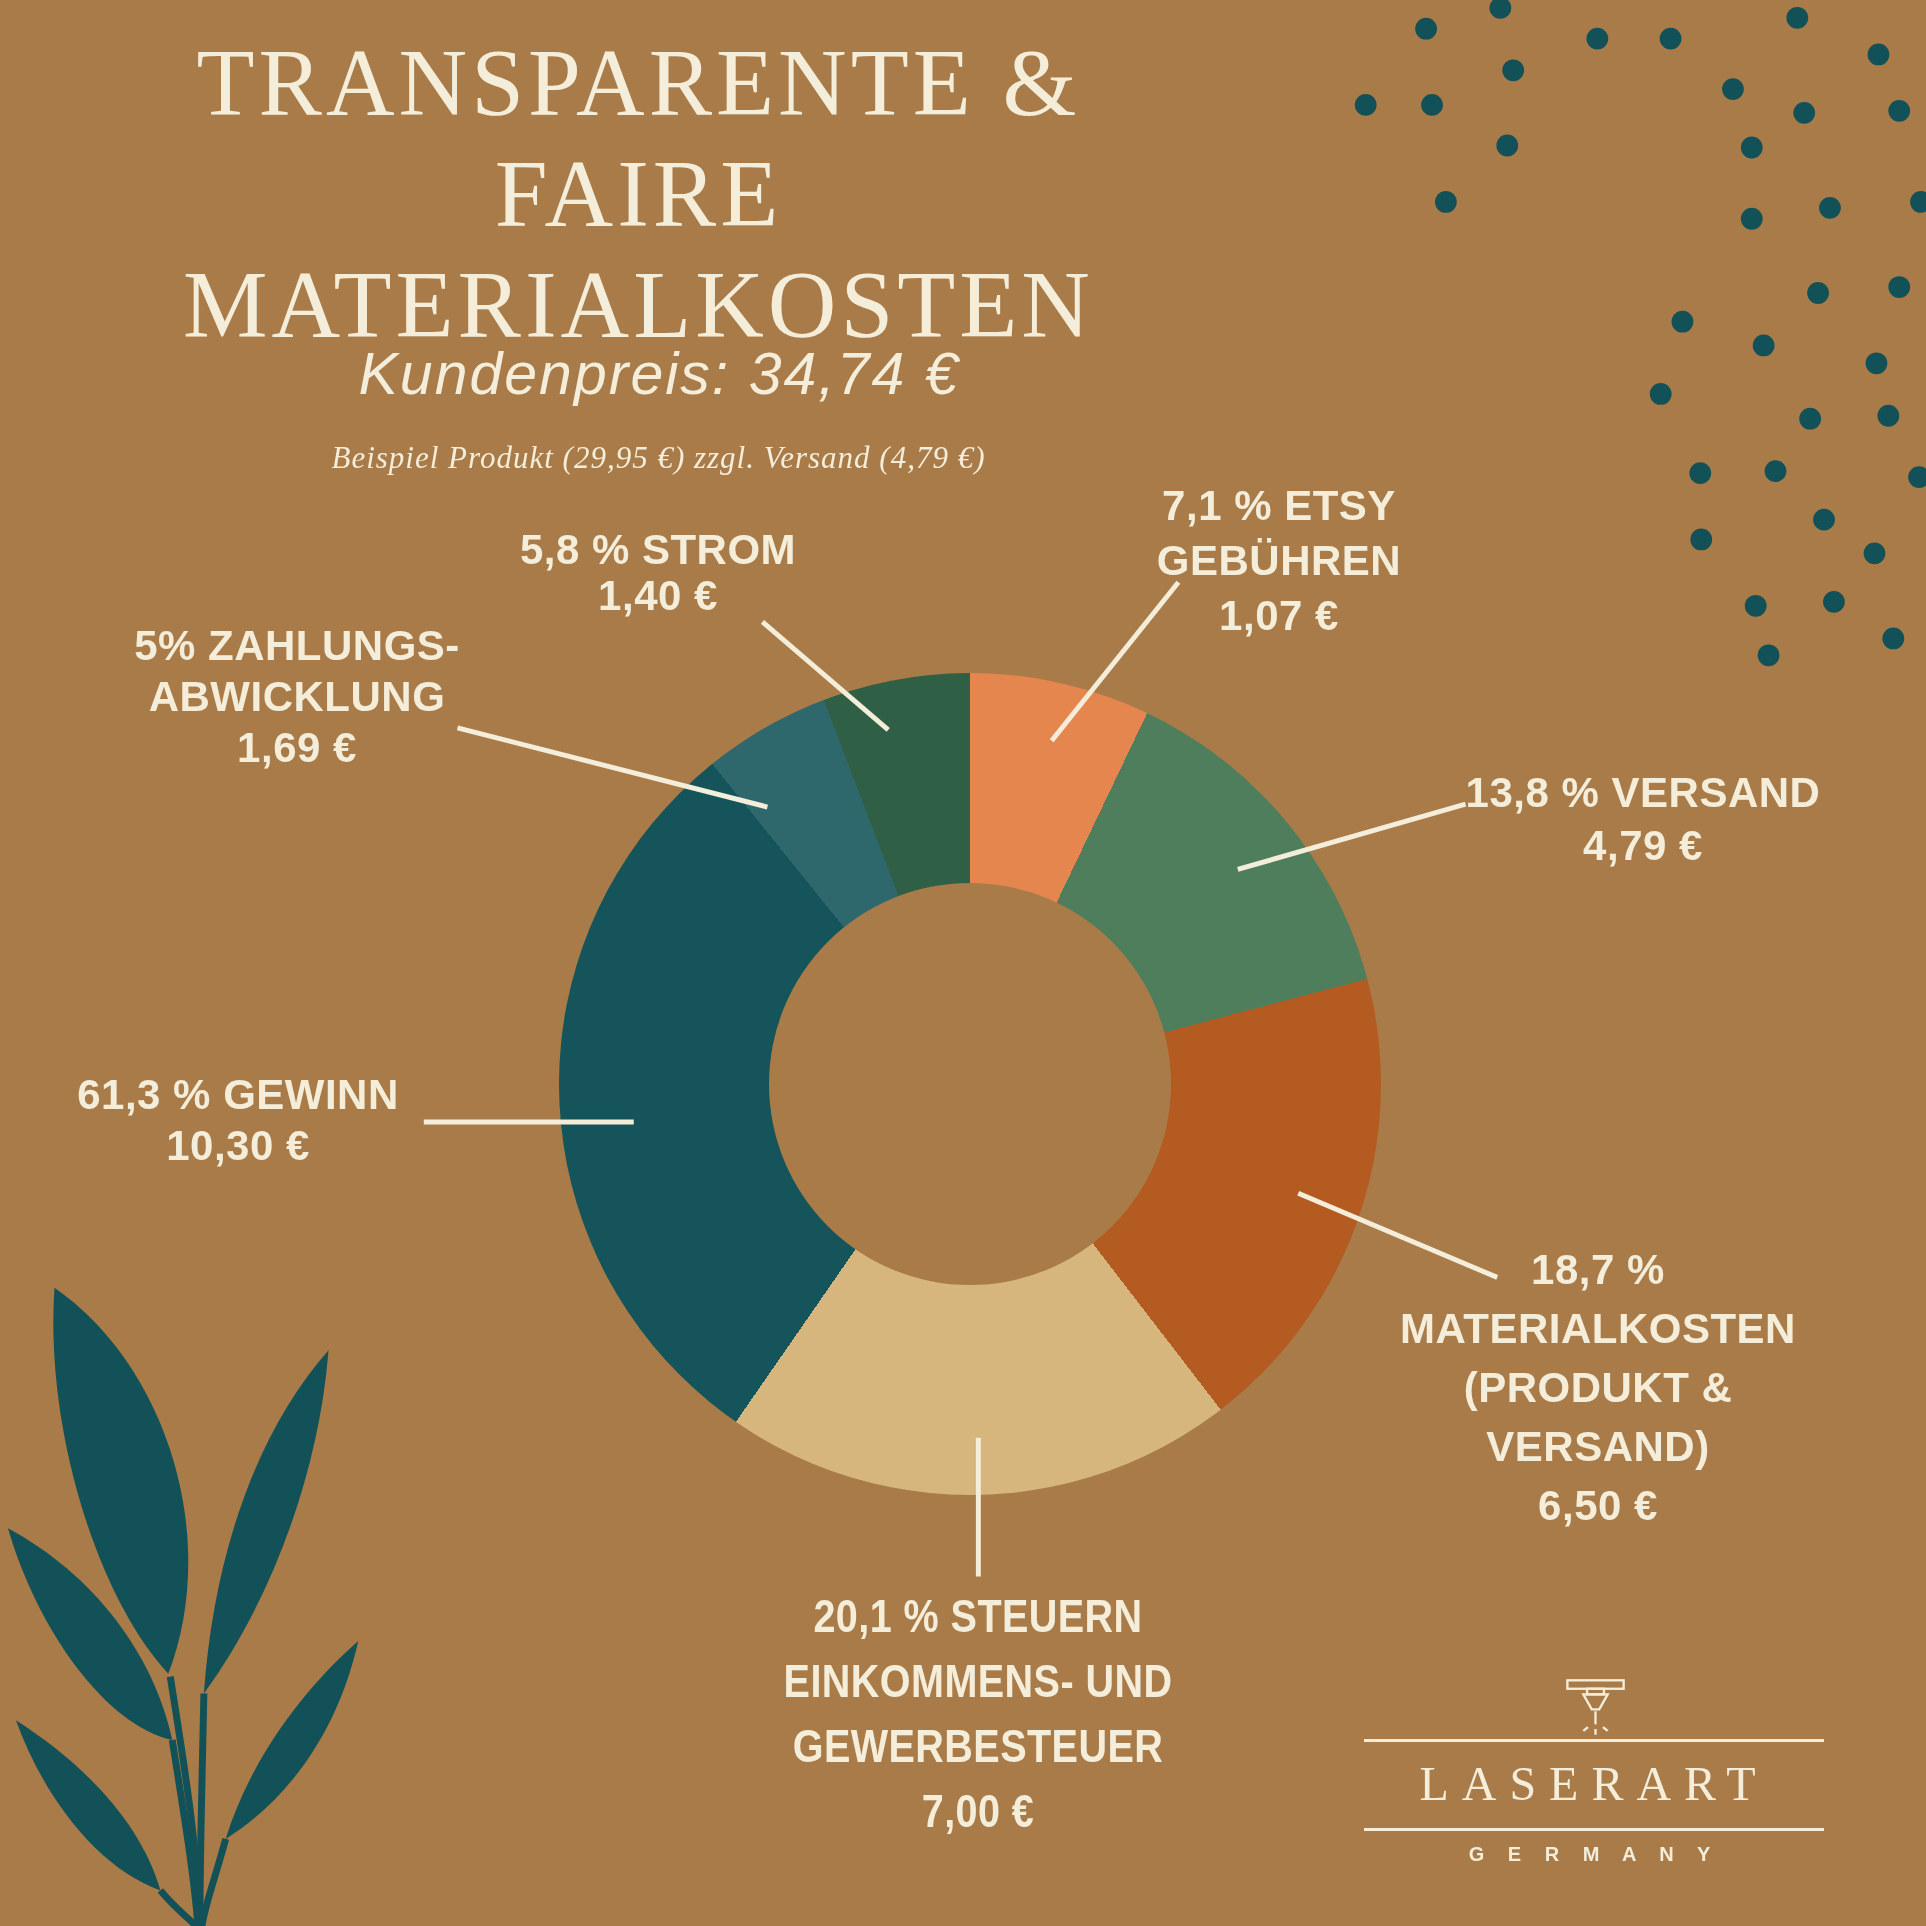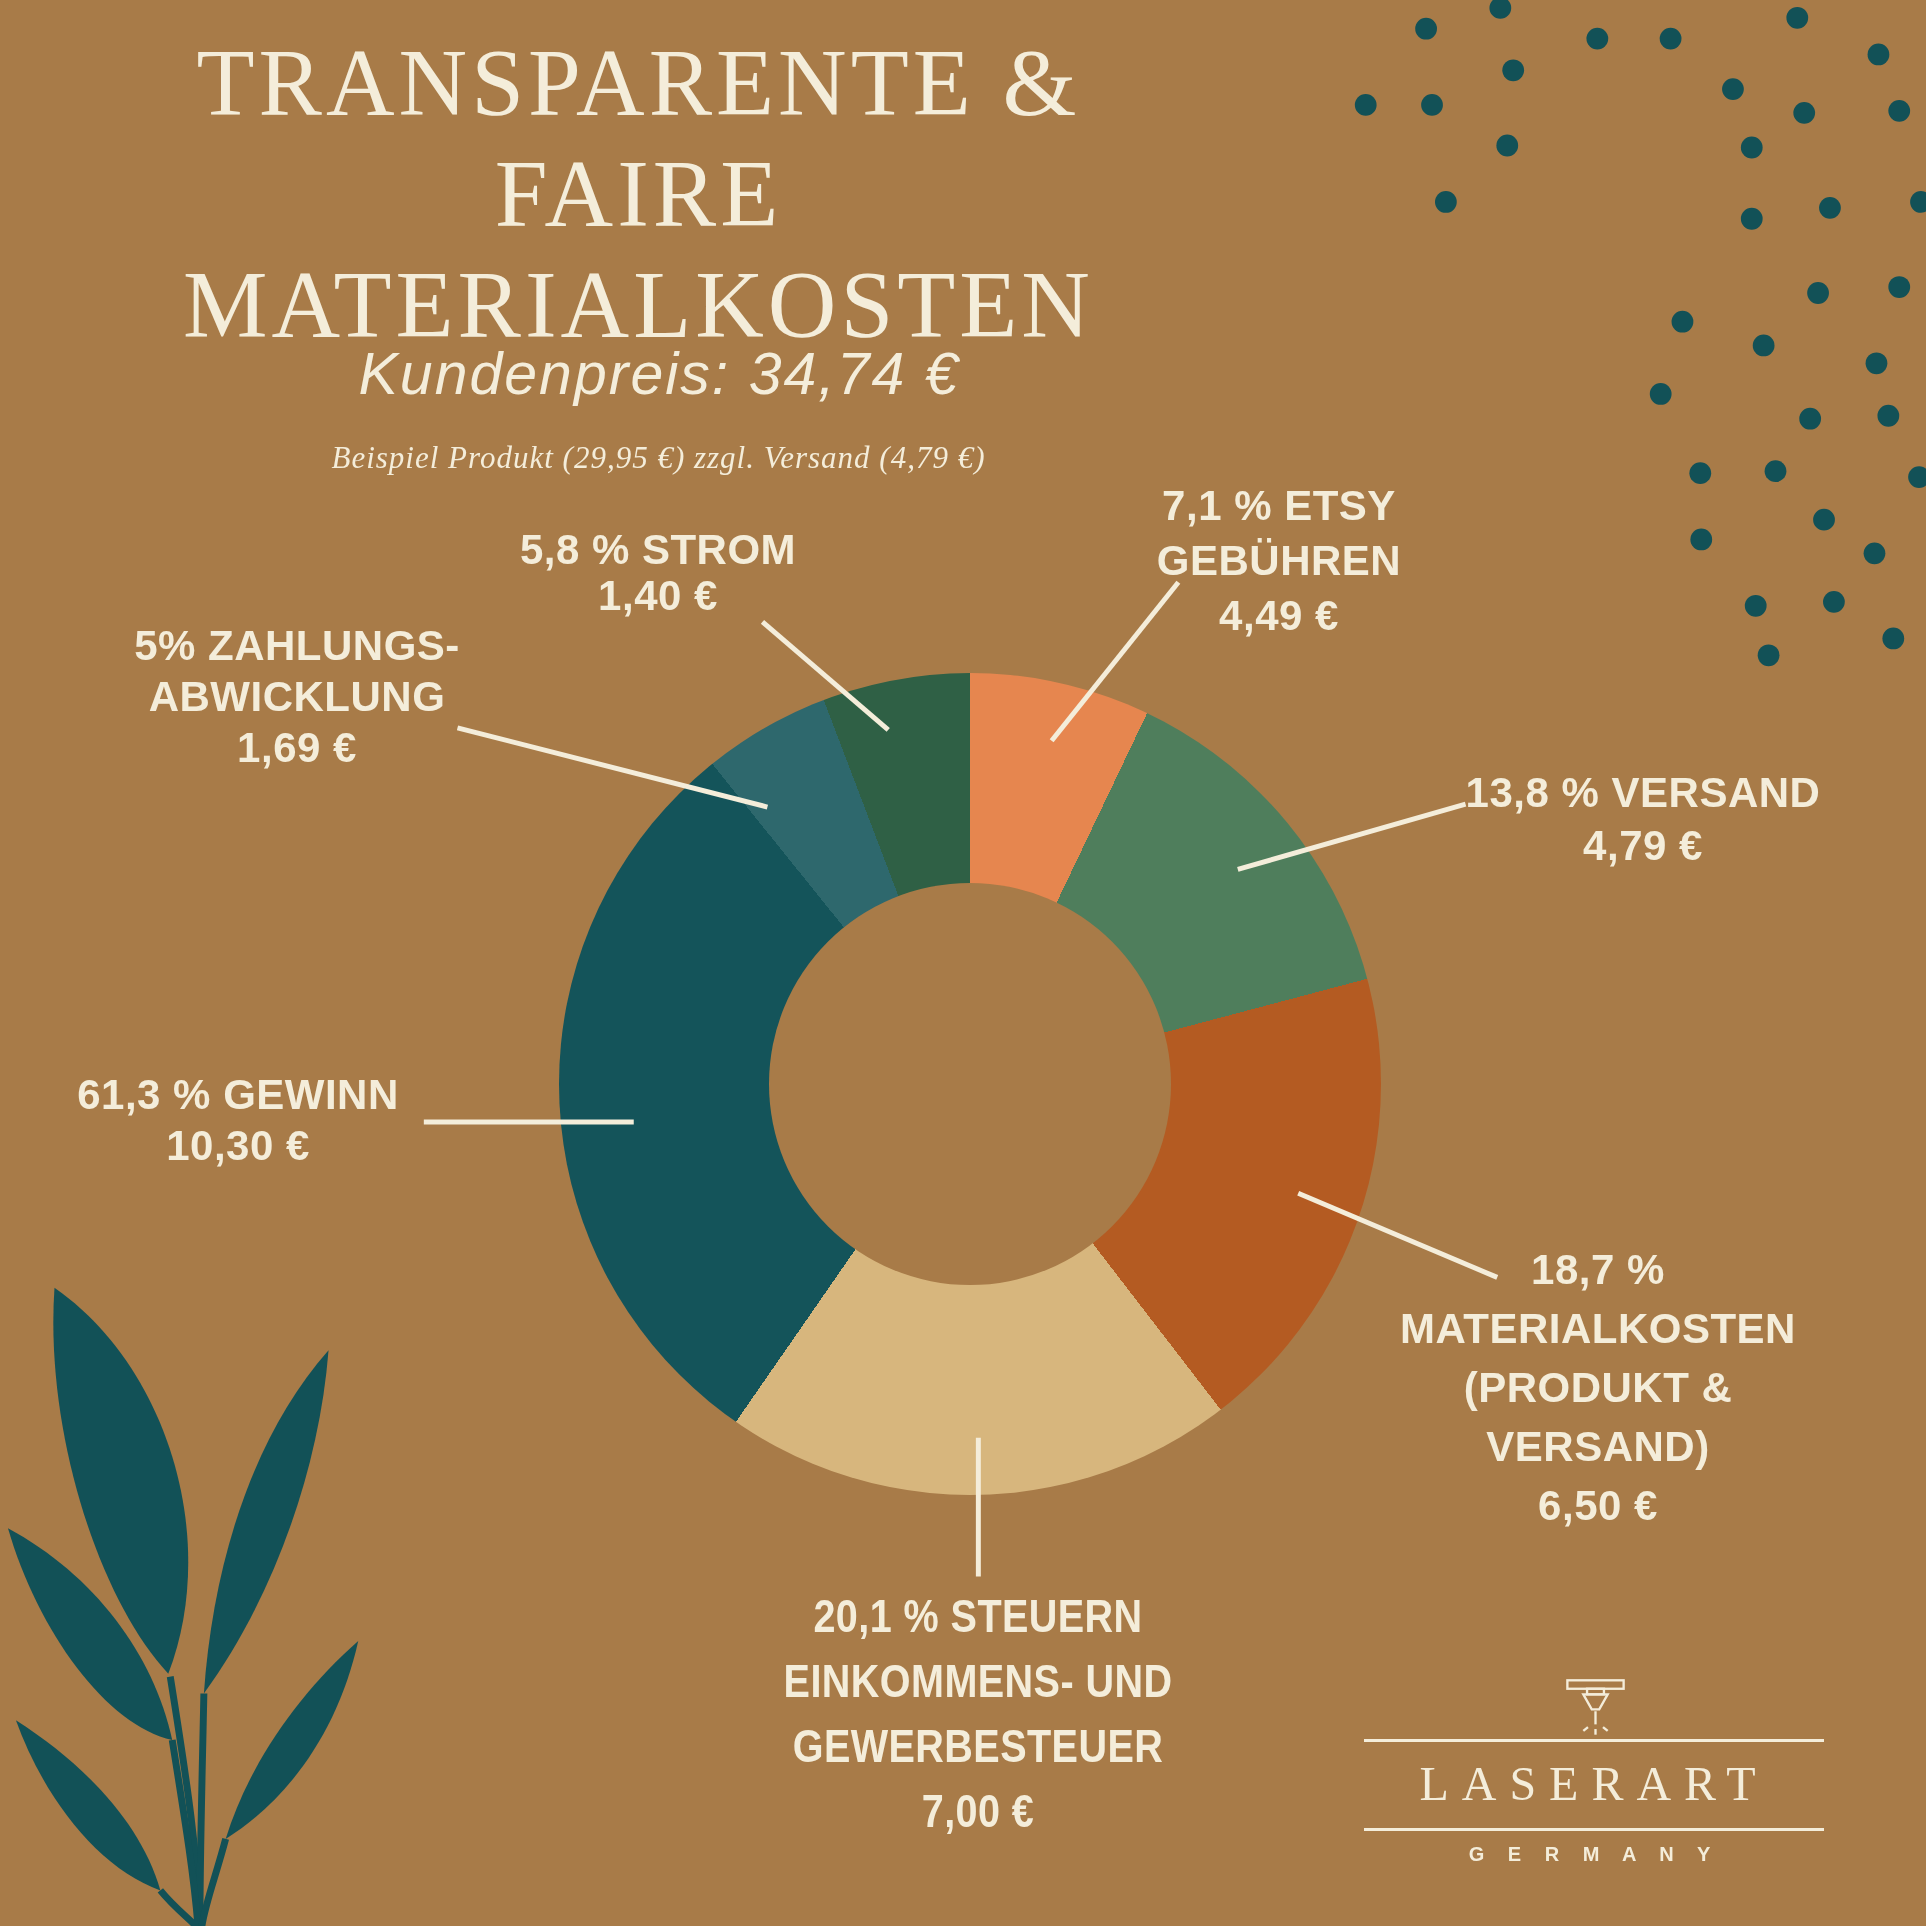--- a/index.html
+++ b/index.html
@@ -133,21 +133,21 @@
     <line x1="1480" y1="812" x2="1250" y2="878"></line>
     <line x1="428" y1="1133" x2="640" y2="1133"></line>
     <line x1="1311" y1="1205" x2="1512" y2="1290"></line>
     <line x1="988" y1="1452" x2="988" y2="1592"></line>
   </g>
 </svg>
 
 <div class="label lbl-etsy">
   <div>7,1 % ETSY</div>
   <div>GEBÜHREN</div>
-  <div>4,49 €</div>
+  <div>1,07 €</div>
 </div>
 
 <div class="label lbl-versand">
   <div>13,8 % VERSAND</div>
   <div>4,79 €</div>
 </div>
 
 <div class="label lbl-material">
   <div>18,7 %</div>
   <div>MATERIALKOSTEN</div>

